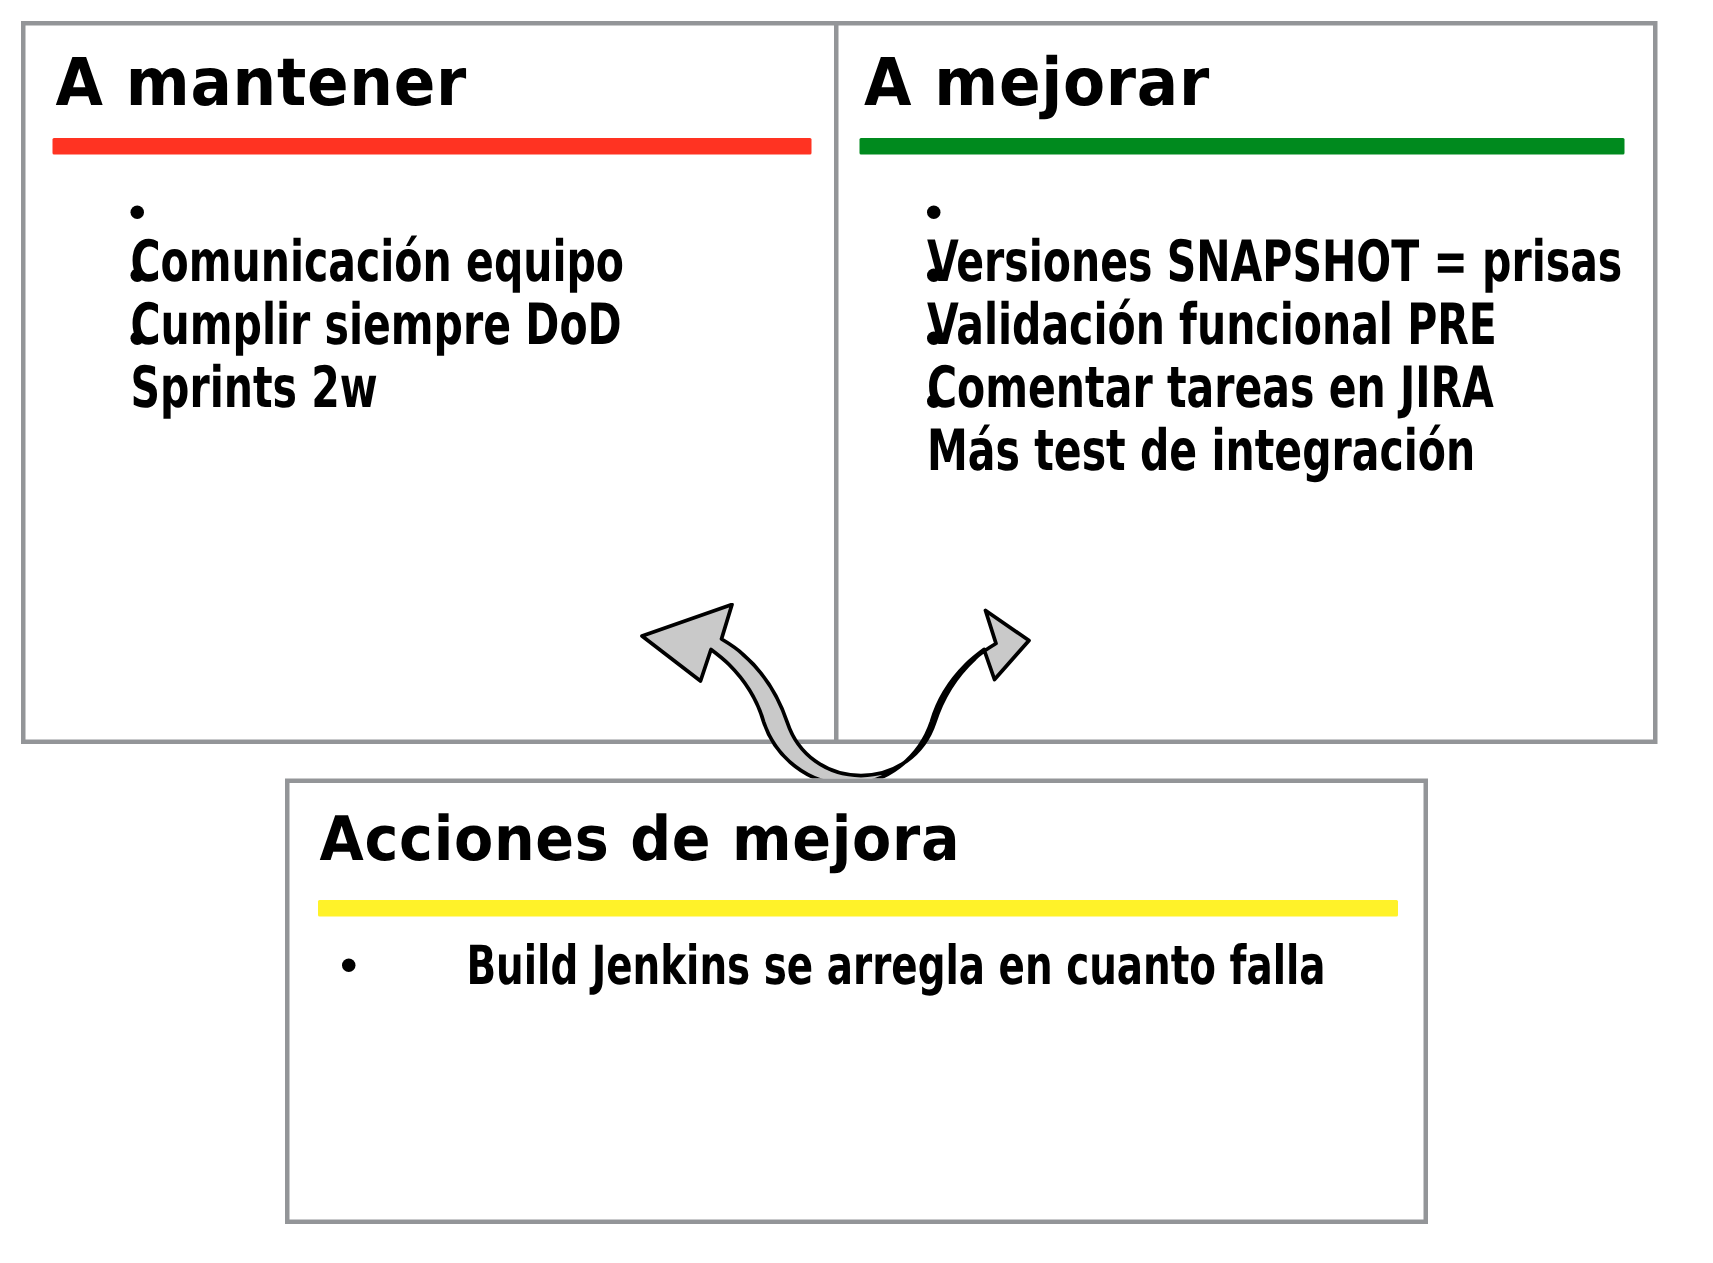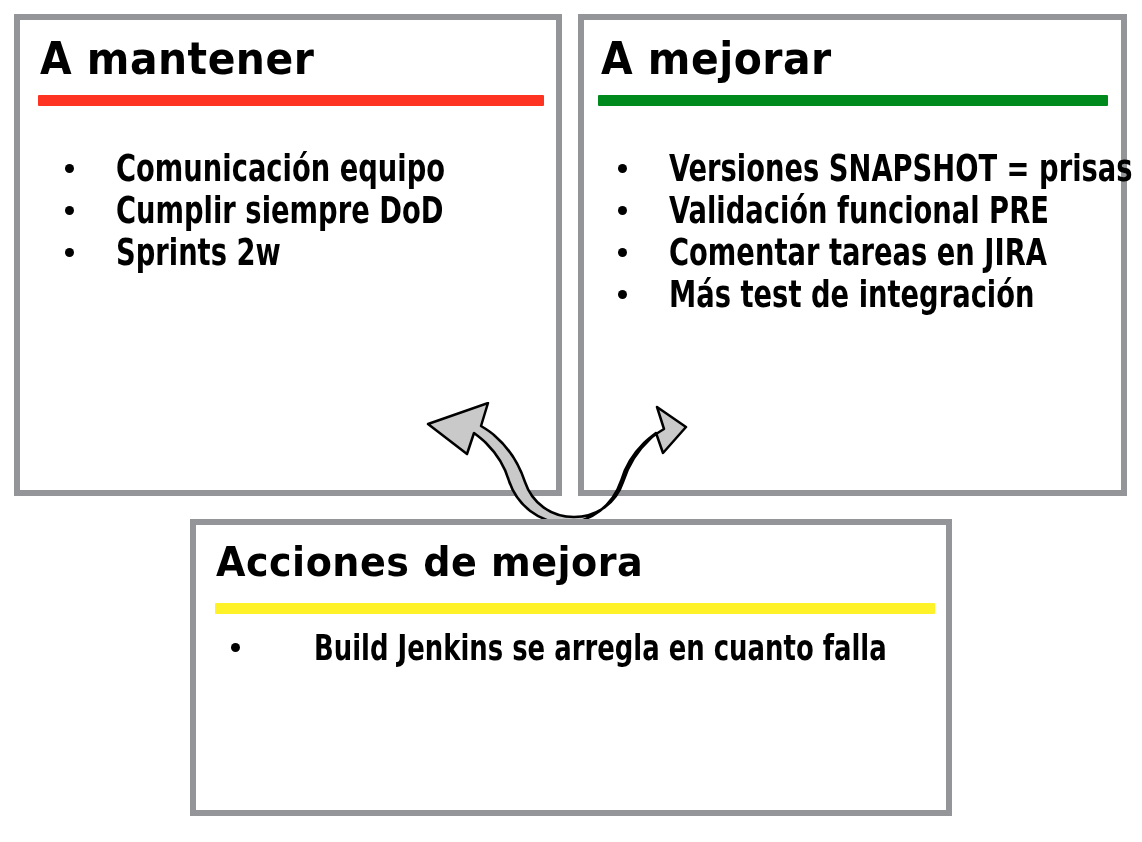--- a/index.html
+++ b/index.html
@@ -15,24 +15,24 @@
     background: #ffffff;
     overflow: hidden;
     font-family: "DejaVu Sans", sans-serif;
   }
 
   
   .panel {
     position: absolute;
     box-sizing: border-box;
     background: #ffffff;
-    border: 6px solid #0ea5e9;
+    border: 3px solid #0ea5e9;
   }
   #panel-keep    { left: 14px;  top: 14px;  width: 548px; height: 482px; }
-  #panel-improve { left: 578px; top: 14px;  width: 549px; height: 482px; }
+  #panel-improve { left: 556px; top: 14px;  width: 549px; height: 482px; }
   #panel-actions { left: 190px; top: 519px; width: 762px; height: 297px; padding-left: 17px; }
 
   
   .panel-title {
     position: absolute;
     margin: 0;
     white-space: nowrap;
     color: #000000;
     font-family: "DejaVu Sans", sans-serif;
     font-weight: bold;
@@ -87,21 +87,21 @@
     font-family: "DejaVu Sans Condensed", "Liberation Sans Narrow", "DejaVu Sans", sans-serif;
     font-weight: bold;
     font-stretch: condensed;
     transform: scaleX(0.8);
     transform-origin: left center;
     display: inline-block;
   }
 
   
   #bullets-keep .bullet-row,
-  #bullets-improve .bullet-row { height: 42px; }
+  #bullets-improve .bullet-row { height: 42px; flex-direction: column; }
   #bullets-keep .bullet-text,
   #bullets-improve .bullet-text {
     font-size: 38px;
     line-height: 40px;
     margin-left: 42px;
   }
   #bullets-keep .bullet-dot,
   #bullets-improve .bullet-dot { margin-left: 17px; }
 
   

